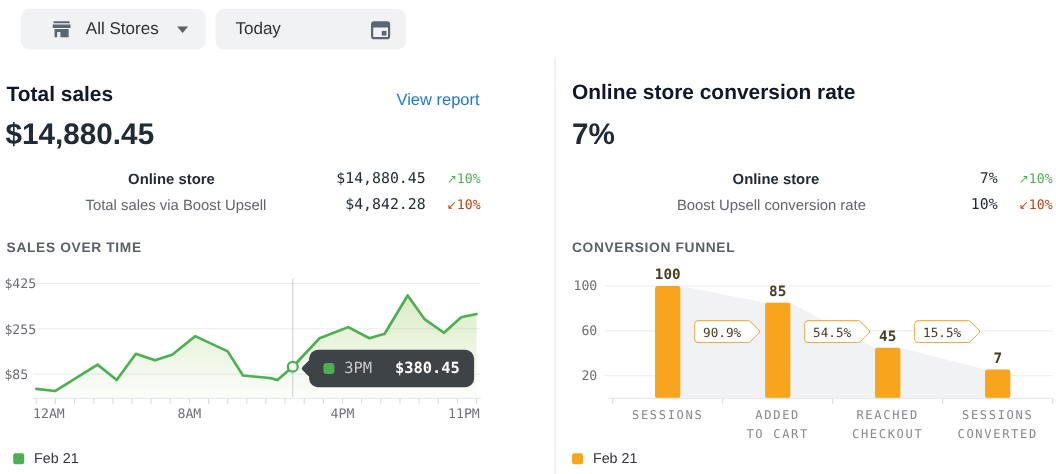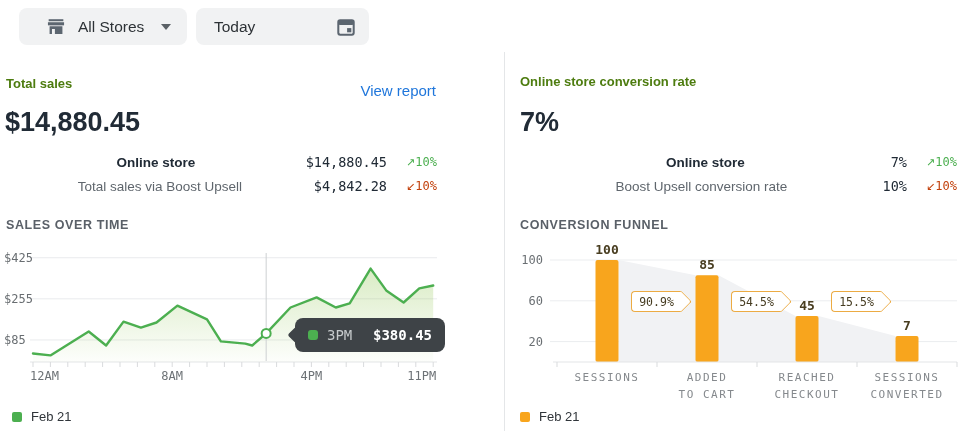--- a/index.html
+++ b/index.html
@@ -18,21 +18,21 @@
           border-right:5.5px solid transparent; border-top:6.5px solid #5b6166; }
   .tb-icon { width:22px; height:22px; flex:0 0 22px; }
   #date-btn .tb-icon { margin-left:auto; }
 
   
   .panels { position:absolute; left:0; top:52px; width:960px; height:379px; display:flex; }
   .panel { position:relative; height:100%; }
   .panel.left  { width:505px; border-right:1px solid #e4e6e8; }
   .panel.right { width:455px; }
 
-  .card-title { position:absolute; font-size:13px; font-weight:bold; color:#4d7c0f; }
+  .card-title { position:absolute; font-size:19px; font-weight:bold; color:#0f172a; }
   .view-report { position:absolute; top:30px; right:68px; font-size:15px; color:#1f76db;
                  text-decoration:none; cursor:pointer; }
   .big-value { position:absolute; font-size:27px; font-weight:bold; color:#212b36; }
 
   .rows { position:absolute; top:98px; }
   .panel.left  .rows { left:6px;  width:431px; }
   .panel.right .rows { left:15px; width:437px; }
   .row { display:flex; align-items:center; height:24px; }
   .row-label { flex:1; font-size:13.5px; color:#5f666d;text-align:center; }
   .row-label.bold { font-weight:bold; color:#212b36; }
@@ -43,21 +43,21 @@
   .row-delta .arrow { font-family:"DejaVu Sans",sans-serif; font-size:11px; }
 
   .section-title { position:absolute; top:166px; font-size:12.5px; font-weight:bold;
                    letter-spacing:.6px; color:#5a6068; }
   .panel.left  .section-title { left:6px; }
   .panel.right .section-title { left:15px; }
 
   .chart-svg { position:absolute; left:0; top:188px; }
 
   
-  .tooltip { position:absolute; left:295px; top:266px; width:150px; height:34px;
+  .tooltip { position:absolute; left:281px; top:266px; width:150px; height:34px;
              background:#3e4347; border-radius:8px; display:flex; align-items:center;
              padding:11px 13px; z-index:3; }
   .tooltip::before { content:""; position:absolute; left:-5px; top:11px; width:12px; height:12px;
              background:#3e4347; border-radius:2px; transform:rotate(45deg); }
   .tt-square { width:10px; height:10px; border-radius:3px; background:#4caf50; margin-right:9px; }
   .tt-label { font-family:"DejaVu Sans Mono",monospace; font-size:14px; color:#c6cacc; }
   .tt-value { margin-left:auto; font-family:"DejaVu Sans Mono",monospace; font-size:14px;
               font-weight:bold; color:#ffffff; }
 
   

